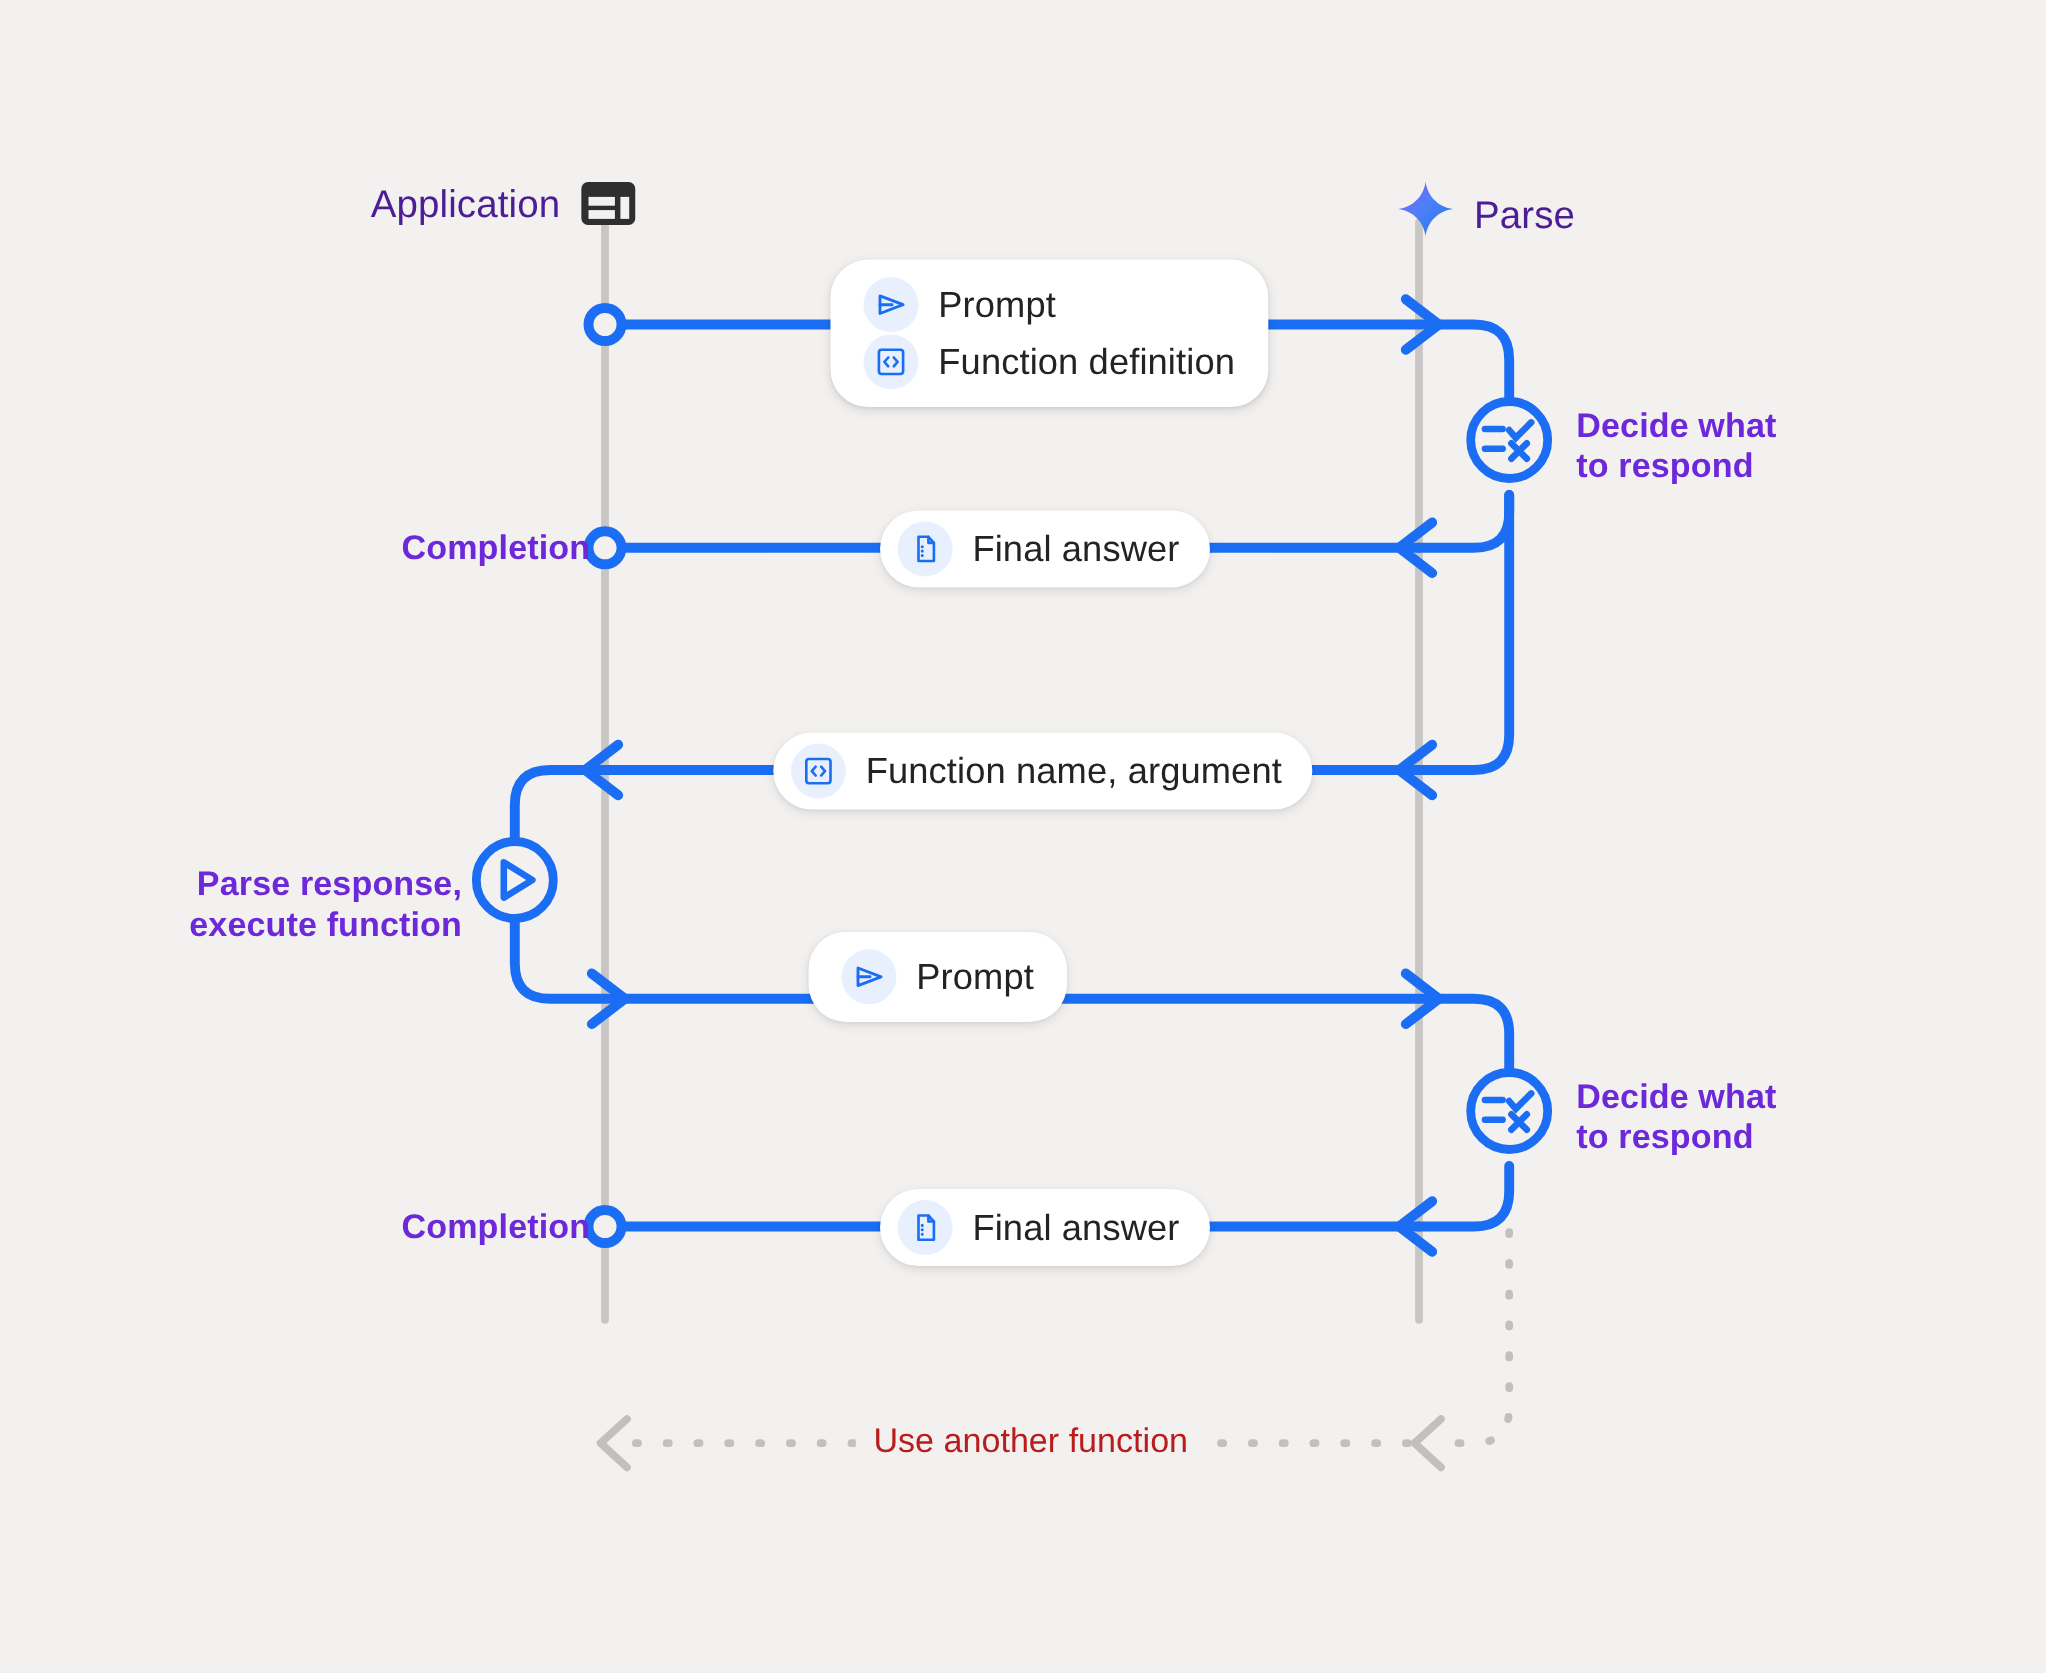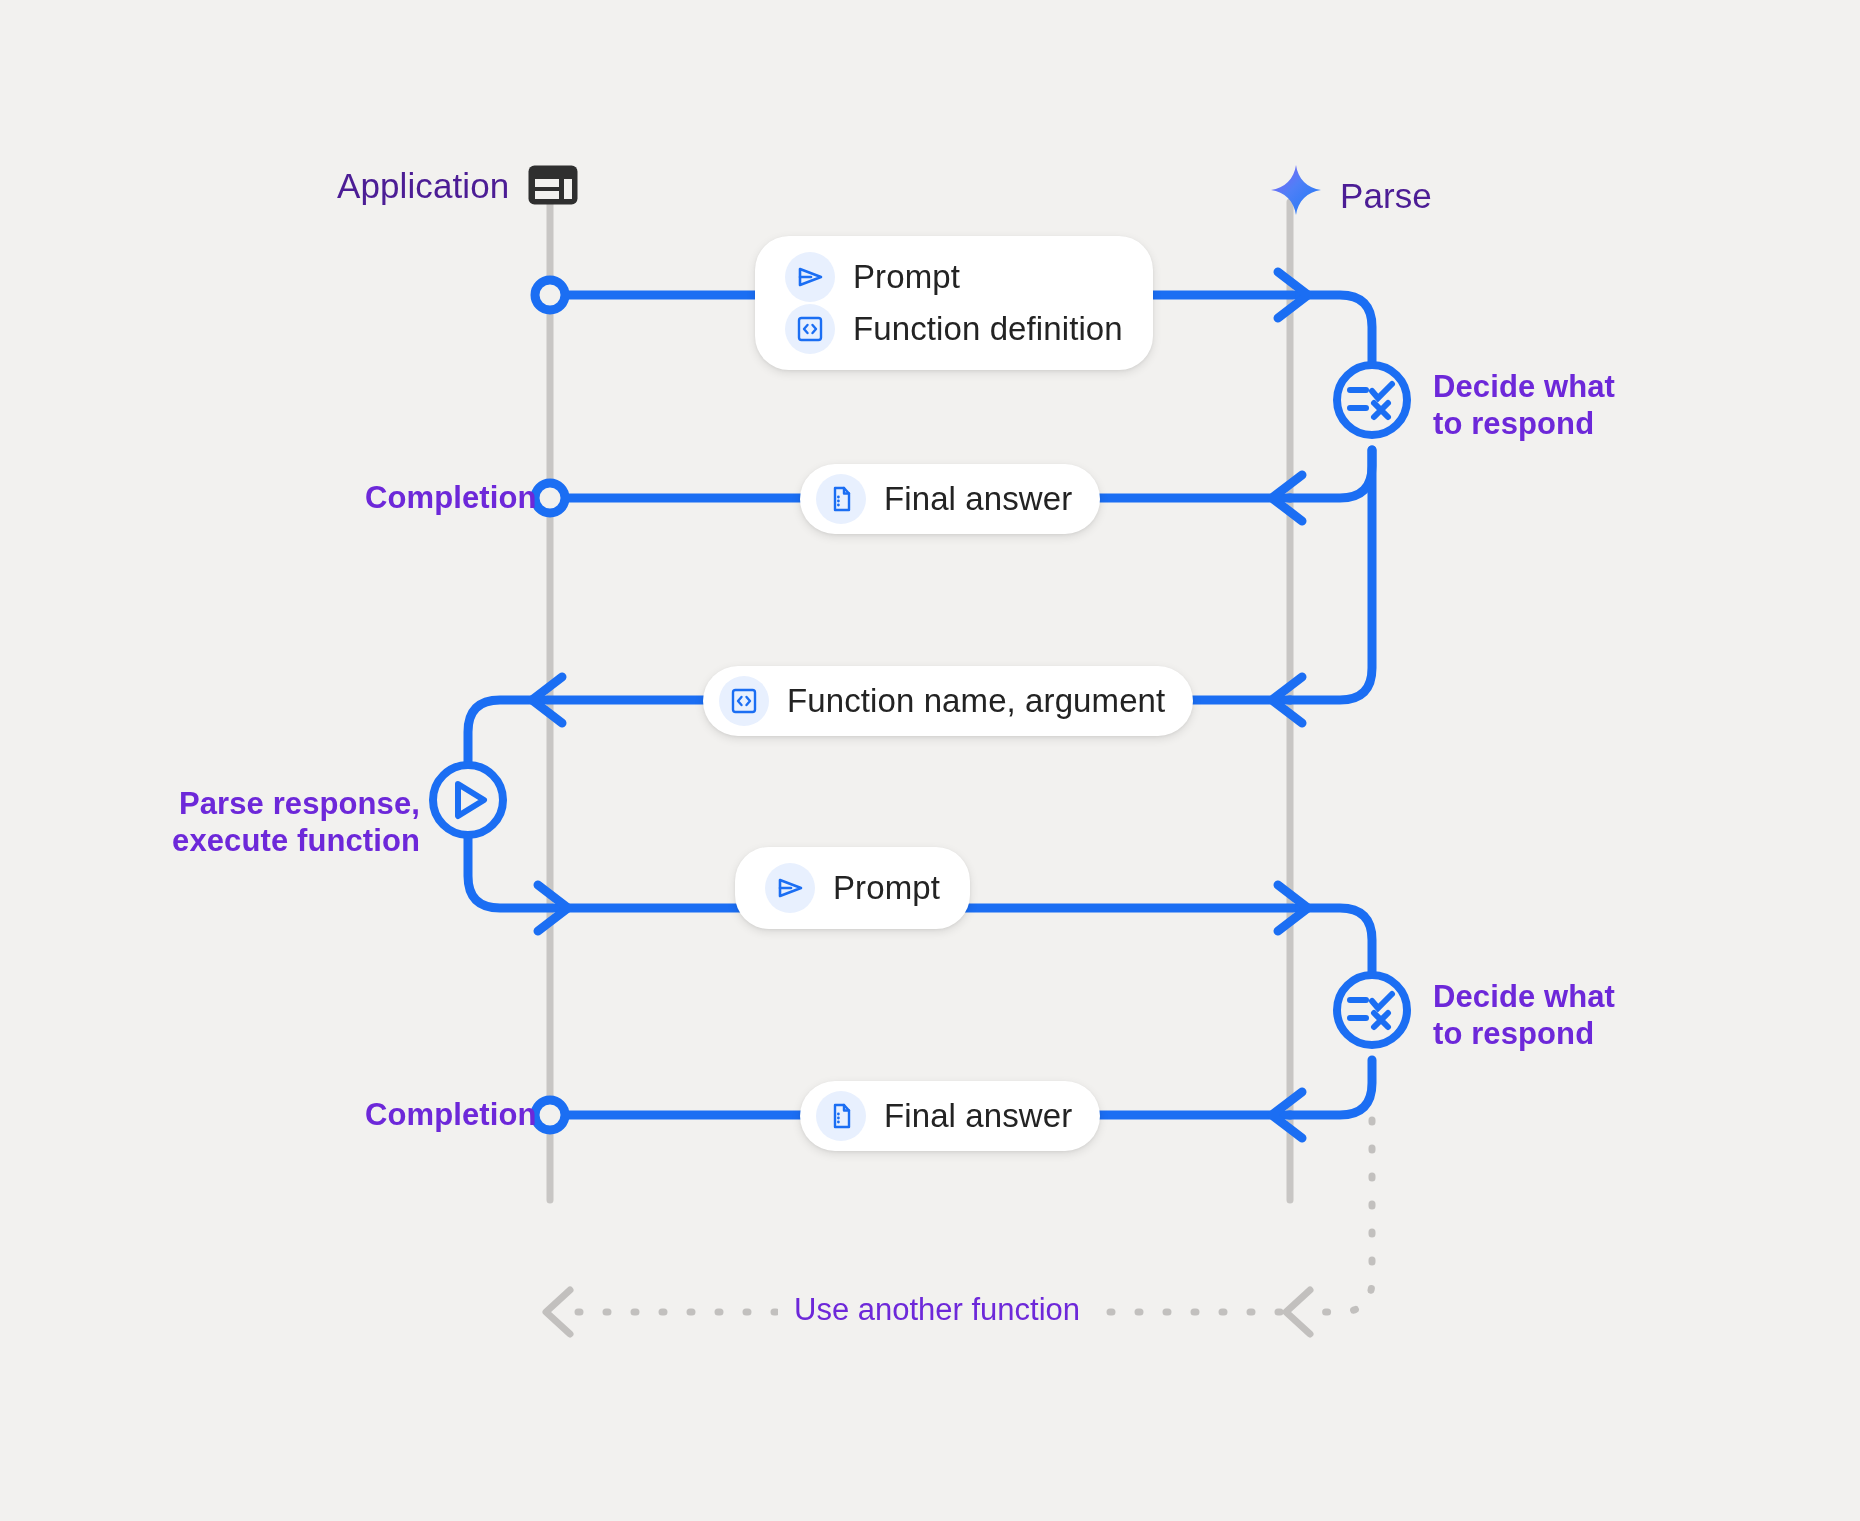--- a/index.html
+++ b/index.html
@@ -92,21 +92,21 @@
     white-space: pre-line;
     letter-spacing: .1px;
     z-index: 3;
   }
   .caption.right { text-align: left; }
   .caption.rightal { text-align: right; margin-top: 16px; }
 
   .loop-label {
     position: absolute;
     font-size: 31px;
-    color: #6d28d9;
+    color: #b91c1c;
     background: #f2f1ef;
     padding: 0 16px;
     white-space: nowrap;
     z-index: 3;
   }
 </style>
 </head>
 <body>
 
 <div id="stage">

